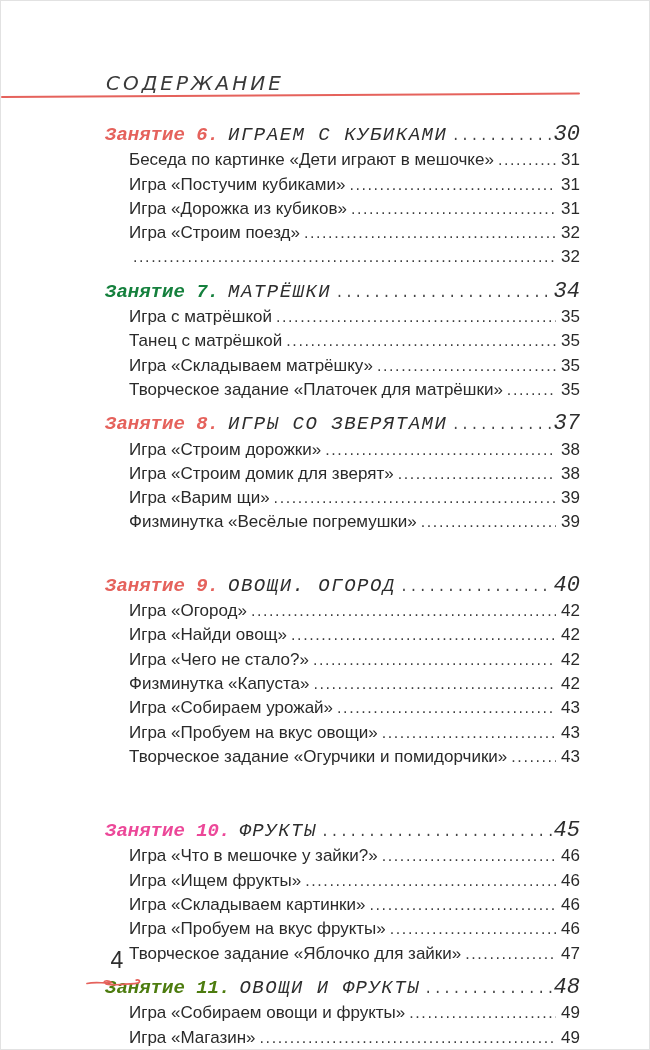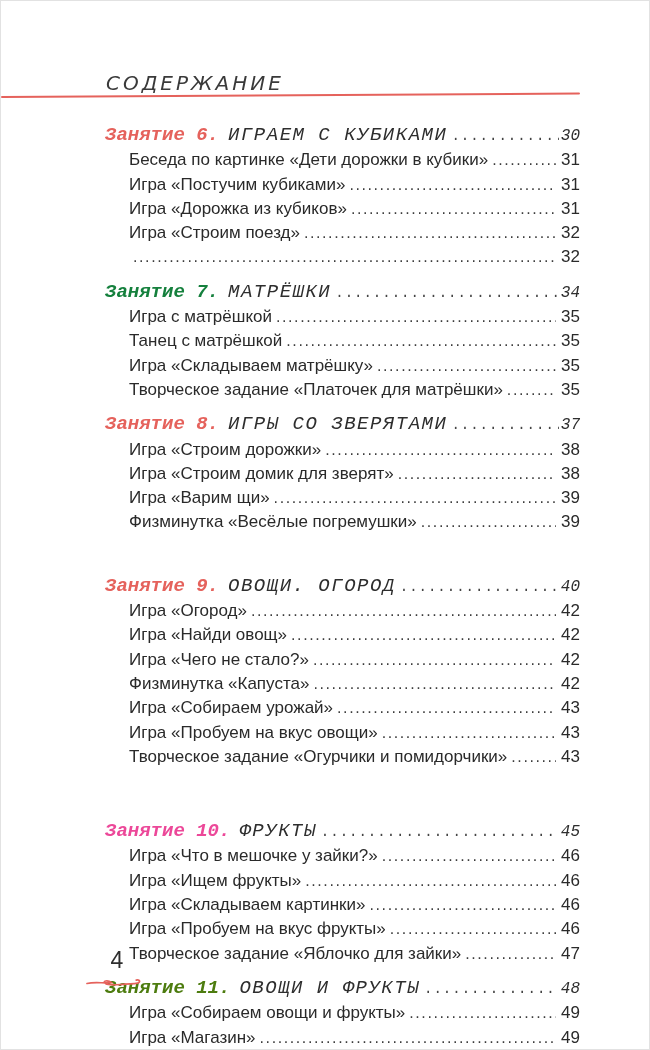--- a/index.html
+++ b/index.html
@@ -49,21 +49,21 @@
     font-weight:bold;
     margin-right:9px;
     white-space:nowrap;
   }
   .sec-title{
     letter-spacing:1.5px;
     color:#2e2e2e;
     white-space:nowrap;
   }
   .sec-page{
-    font-size:16px;
+    font-size:22px;
     color:#2e2e2e;
     margin-left:1px;
   }
   .item-row{
     margin-left:24px;
     font-size:17px;
     color:#2a2a2a;
   }
   .item-title{white-space:nowrap;}
   .item-page{font-size:17px;margin-left:4px;}
@@ -110,21 +110,21 @@
   <div class="toc">
   <div class="section">
     <div class="row head-row">
       <span class="sec-label" style="color: rgb(229, 98, 92);">Занятие 6.</span>
       <span class="sec-title">ИГРАЕМ С КУБИКАМИ</span>
       <span class="dots"></span>
       <span class="sec-page">30</span>
     </div>
     <div class="items">
   <div class="row item-row">
-    <span class="item-title">Беседа по картинке «Дети дорожки в кубики»</span>
+    <span class="item-title">Беседа по картинке «Дети играют в мешочке»</span>
     <span class="dots"></span>
     <span class="item-page">31</span>
   </div>
 
   <div class="row item-row">
     <span class="item-title">Игра «Постучим кубиками»</span>
     <span class="dots"></span>
     <span class="item-page">31</span>
   </div>
 

